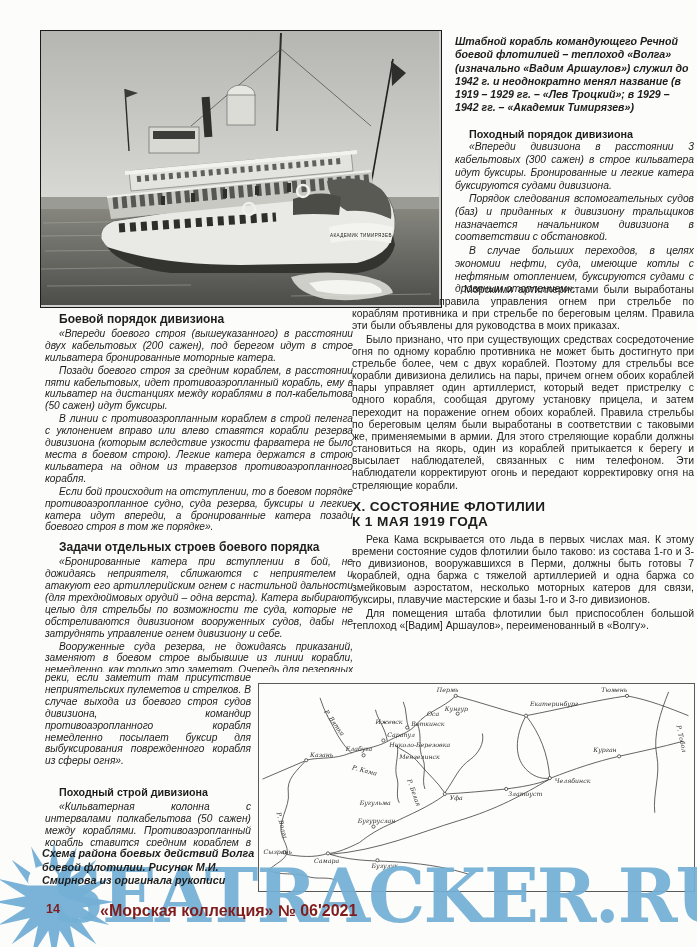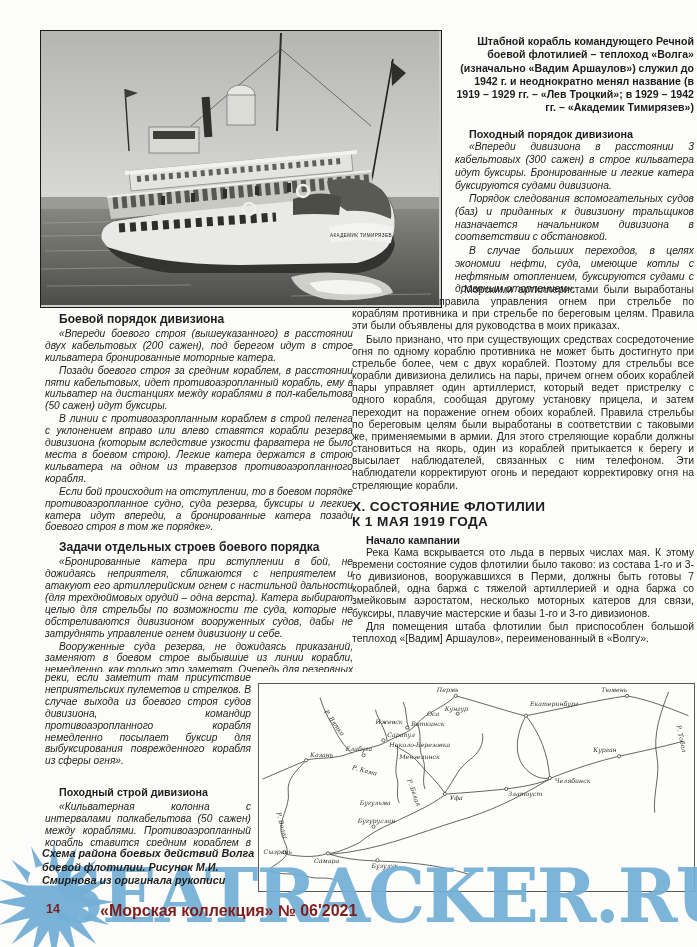--- a/index.html
+++ b/index.html
@@ -9,22 +9,22 @@
   .photo{position:absolute;left:40px;top:30px;width:400px;height:276px;border:1px solid #1b1b1b;
          background:#cfcfcd;z-index:1;}
   .photo svg{display:block;}
   
   .col{position:absolute;z-index:2;}
   .col p{margin:0 0 1px 0;text-align:justify;text-indent:14px;}
   .ital p{font-style:italic;}
   .h-small{font-weight:bold;font-style:normal;text-indent:0;padding-left:14px;margin:0;}
   #col-right-narrow{left:455px;top:35px;width:239px;height:262px;overflow:hidden;
                     font-size:10.3px;line-height:12.7px;}
-  #photo-caption{font-weight:bold;font-size:10.6px;line-height:13.3px;
-                 text-align:right;margin-bottom:13px;}
+  #photo-caption{font-weight:bold;font-style:italic;font-size:10.6px;line-height:13.3px;
+                 text-align:left;margin-bottom:13px;}
   #col-right-narrow .h-small{margin:2px 0 1px 0;font-size:10.8px;}
   #col-left-a{left:45px;top:314px;width:308px;height:358px;overflow:hidden;
               font-size:10.2px;line-height:11.9px;}
   #col-left-a .h-small{font-size:12px;margin:0 0 2px 0;}
   #col-left-a .h2{margin-top:9px;}
   #col-left-b{left:45px;top:672px;width:206px;height:174px;overflow:hidden;
               font-size:10.2px;line-height:11.9px;}
   #col-left-b .h-small{font-size:10.7px;margin:20px 0 2px 0;}
   #col-left-b .cont{text-indent:0;}
   #col-right-wide{left:352px;top:284px;width:342px;height:383px;overflow:hidden;
@@ -146,21 +146,20 @@
 
   <div class="col" id="col-right-wide">
     <div class="stair1"></div>
     <div class="stair2"></div>
     <p class="noind">Морскими артиллеристами были выработаны правила управления огнем при стрельбе по кораблям противника и при стрельбе по береговым целям. Правила эти были объявлены для руководства в моих приказах.</p>
     <p>Было признано, что при существующих средствах сосредоточение огня по одному кораблю противника не может быть достигнуто при стрельбе более, чем с двух кораблей. Поэтому для стрельбы все корабли дивизиона делились на пары, причем огнем обоих кораблей пары управляет один артиллерист, который ведет пристрелку с одного корабля, сообщая другому установку прицела, и затем переходит на поражение огнем обоих кораблей. Правила стрельбы по береговым целям были выработаны в соответствии с таковыми же, применяемыми в армии. Для этого стреляющие корабли должны становиться на якорь, один из кораблей притыкается к берегу и высылает наблюдателей, связанных с ним телефоном. Эти наблюдатели корректируют огонь и передают корректировку огня на стреляющие корабли.</p>
     <div class="section-head">
       <div>X. СОСТОЯНИЕ ФЛОТИЛИИ</div>
       <div>К 1 МАЯ 1919 ГОДА</div>
     </div>
-    <p class="subhead">Начало кампании</p>
     <p>Река Кама вскрывается ото льда в первых числах мая. К этому времени состояние судов флотилии было таково: из состава 1-го и 3-го дивизионов, вооружавшихся в Перми, должны быть готовы 7 кораблей, одна баржа с тяжелой артиллерией и одна баржа со змейковым аэростатом, несколько моторных катеров для связи, буксиры, плавучие мастерские и базы 1-го и 3-го дивизионов.</p>
     <p>Для помещения штаба флотилии был приспособлен большой теплоход «[Вадим] Аршаулов», переименованный в «Волгу».</p>
   </div>
 
   <div class="col ital" id="col-left-a">
     <div class="h-small">Боевой порядок дивизиона</div>
     <p>«Впереди боевого строя (вышеуказанного) в расстоянии двух кабельтовых (200 сажен), под берегом идут в строе кильватера бронированные моторные катера.</p>
     <p>Позади боевого строя за средним кораблем, в расстоянии пяти кабельтовых, идет противоаэропланный корабль, ему в кильватер на дистанциях между кораблями в пол-кабельтова (50 сажен) идут буксиры.</p>
     <p>В линии с противоаэропланным кораблем в строй пеленга с уклонением вправо или влево ставятся корабли резерва дивизиона (которым вследствие узкости фарватера не было места в боевом строю). Легкие катера держатся в строю кильватера на одном из траверзов противоаэропланного корабля.</p>
     <p>Если бой происходит на отступлении, то в боевом порядке противоаэропланное судно, суда резерва, буксиры и легкие катера идут впереди, а бронированные катера позади боевого строя в том же порядке».</p>

